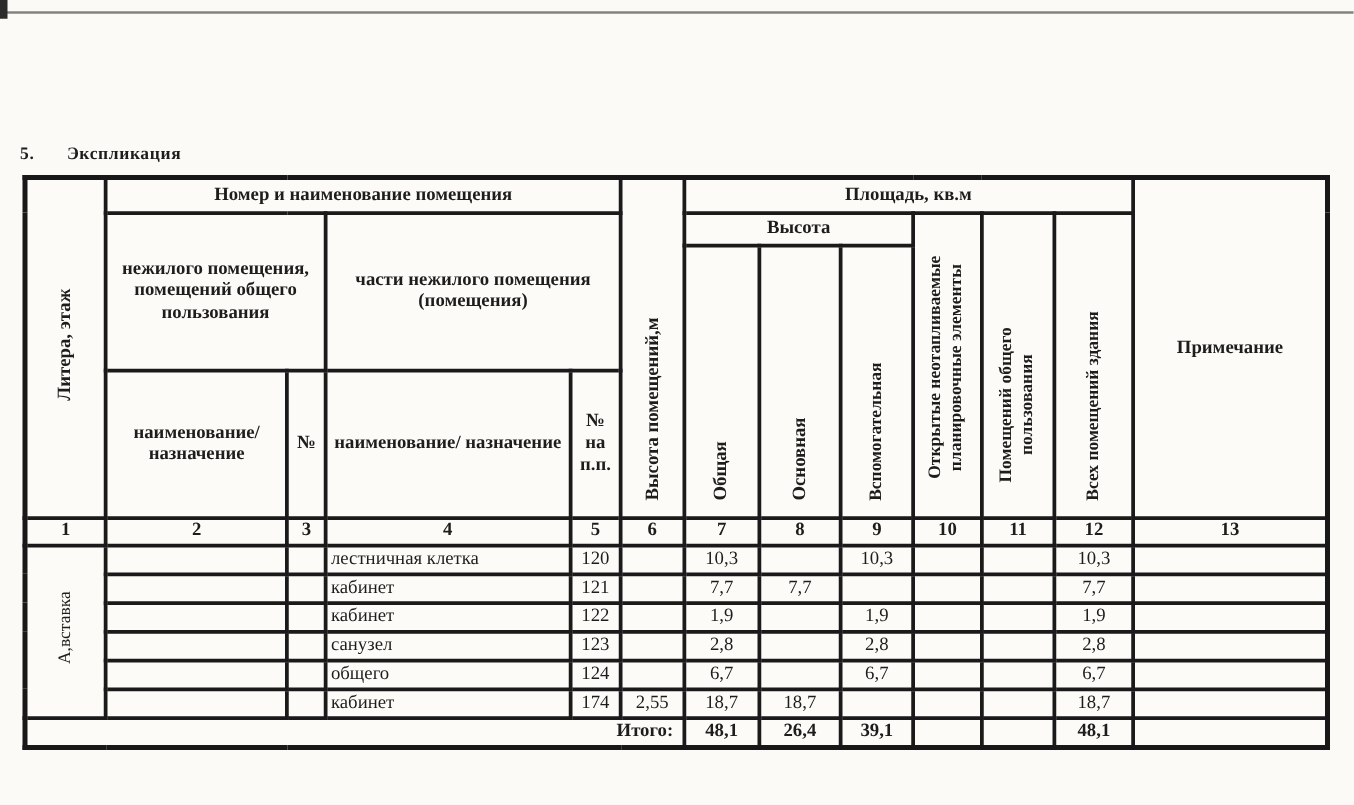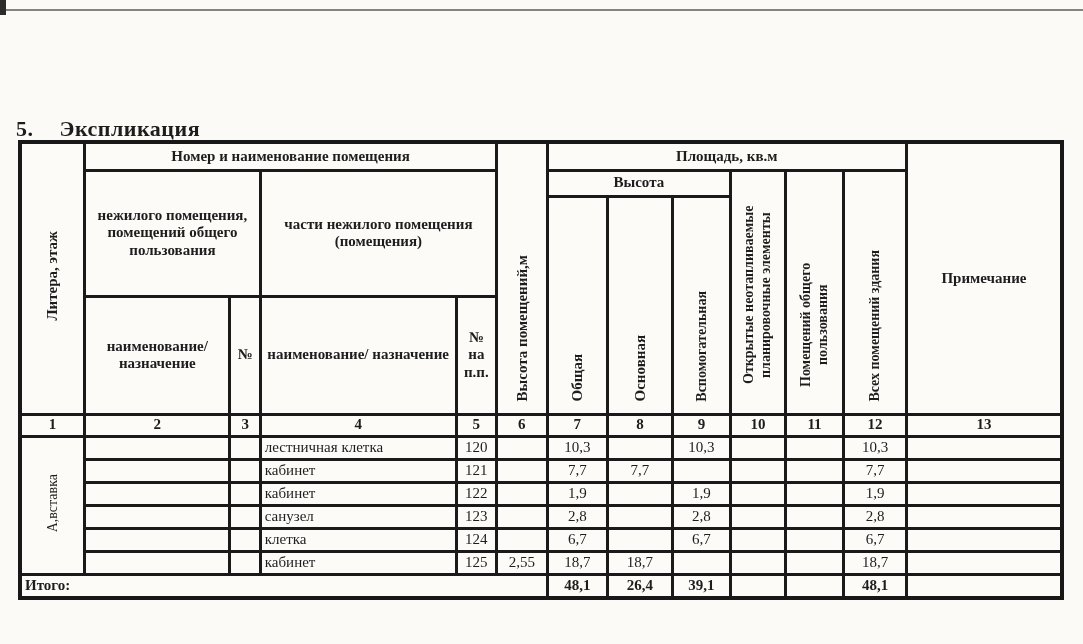--- a/index.html
+++ b/index.html
@@ -14,21 +14,21 @@
   .top-rule{
     position:absolute; top:9px; left:0; width:1083px; height:2px;
     background:#83837f;
   }
   .corner-mark{
     position:absolute; top:0; left:0; width:6px; height:15px;
     background:#2b2b2b;
   }
   .doc-title{
     position:absolute; top:116px; left:16px;
-    font-size:22px; font-weight:bold; letter-spacing:.5px;
+    font-size:14px; font-weight:bold; letter-spacing:.5px;
     white-space:nowrap;
   }
   .doc-title .num{ margin-right:26px; }
 
   .tbl-wrap{ position:absolute; top:140px; left:18px; }
   table{
     border-collapse:collapse; table-layout:fixed;
     width:1046px;
     border:4px solid #181818;
     background:#fcfbf8;
@@ -37,21 +37,21 @@
     border:3px solid #1a1a1a;
     padding:0 3px;
     font-size:15px;
     text-align:center;
     vertical-align:middle;
     overflow:hidden;
   }
   td.hdr{ font-weight:bold; line-height:1.15; }
   td.name-cell{ text-align:left; }
   td.bold{ font-weight:bold; }
-  td.itogo{ text-align:left; font-weight:bold; padding-right:7px; }
+  td.itogo{ text-align:right; font-weight:bold; padding-right:7px; }
 
   
   .vtext{
     display:inline-block;
     writing-mode:vertical-rl;
     transform:rotate(180deg);
     white-space:nowrap;
     font-weight:bold;
     font-size:15px;
     line-height:1.1;
@@ -199,36 +199,36 @@
     <td></td>
     <td>2,8</td>
     <td></td>
     <td></td>
     <td>2,8</td>
     <td></td>
   </tr>
   <tr style="height:23px">
     <td></td>
     <td></td>
-    <td class="name-cell">клетка</td>
+    <td class="name-cell">общего</td>
     <td>124</td>
     <td></td>
     <td>6,7</td>
     <td></td>
     <td>6,7</td>
     <td></td>
     <td></td>
     <td>6,7</td>
     <td></td>
   </tr>
   <tr style="height:23px">
     <td></td>
     <td></td>
     <td class="name-cell">кабинет</td>
-    <td>125</td>
+    <td>174</td>
     <td>2,55</td>
     <td>18,7</td>
     <td>18,7</td>
     <td></td>
     <td></td>
     <td></td>
     <td>18,7</td>
     <td></td>
   </tr>
 

